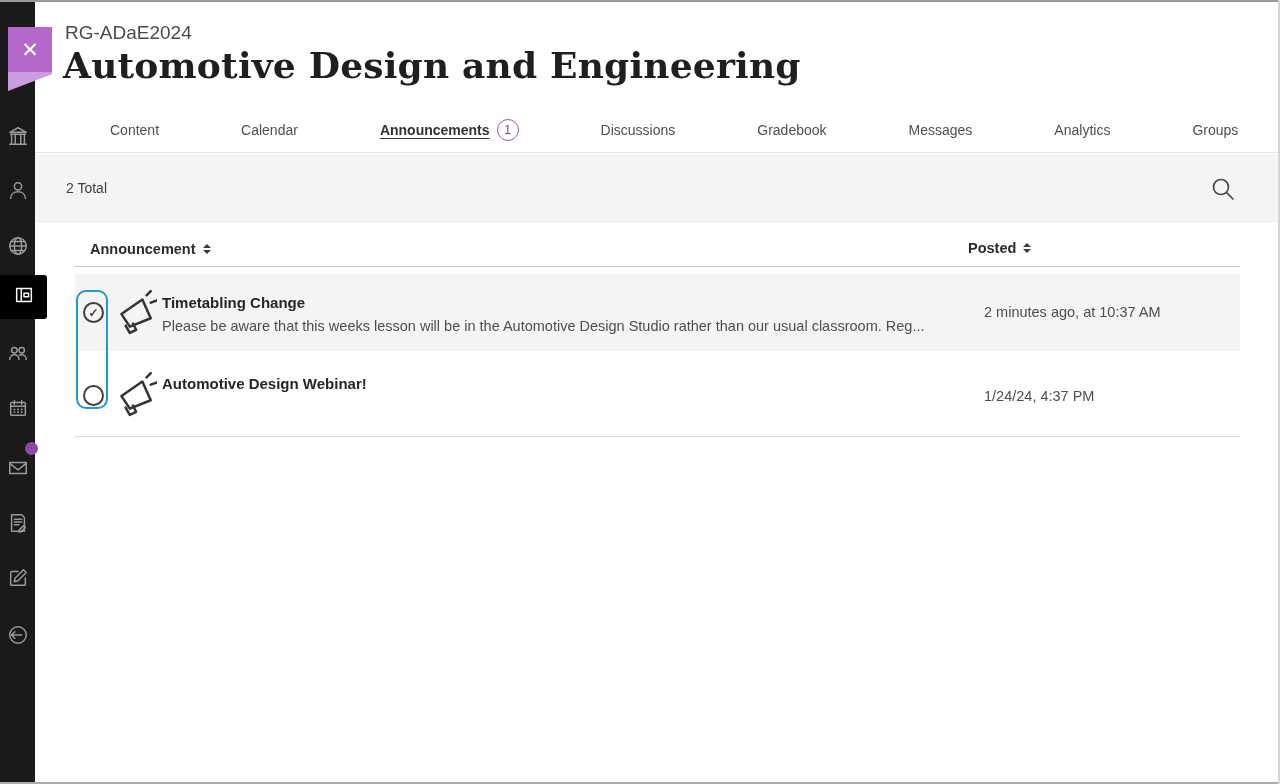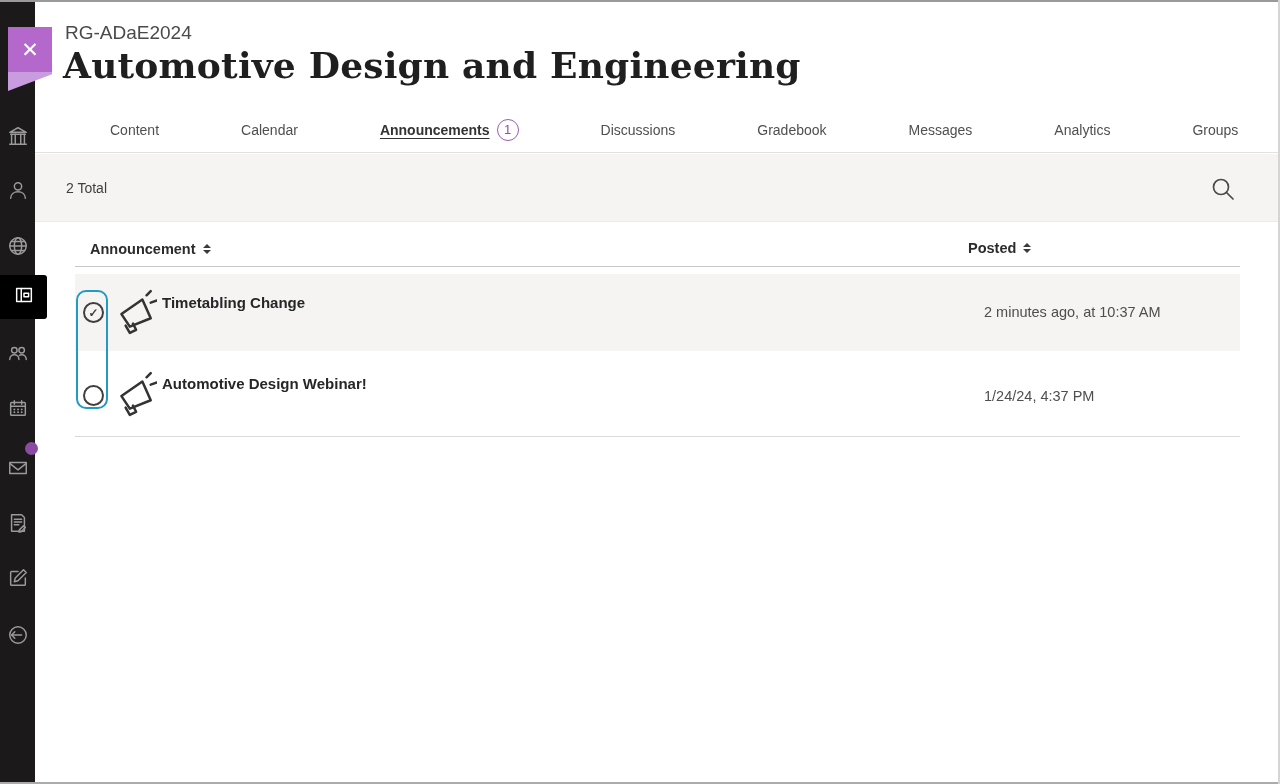--- a/index.html
+++ b/index.html
@@ -259,20 +259,21 @@
     </span>
     <span class="megaphone">
       <svg width="46" height="46" viewBox="0 0 44 44">
           <path d="M10 24L30 10l8 18-20 8z"></path>
           <path d="M14 35l4 7 6-3-3-6"></path>
           <path d="M34 6l4-4"></path>
           <path d="M38 13l6-2"></path>
         </svg>
     </span>
     <div class="ann-title">Timetabling Change</div>
+    <div class="ann-preview">Please be aware that this weeks lesson will be in the Automotive Design Studio rather than our usual classroom. Reg...</div>
     <div class="posted-cell">2 minutes ago, at 10:37 AM</div>
   </div>
 
   <div class="row row-2">
     <span class="sel-circle"></span>
     <span class="megaphone">
       <svg width="46" height="46" viewBox="0 0 44 44">
           <path d="M10 24L30 10l8 18-20 8z"></path>
           <path d="M14 35l4 7 6-3-3-6"></path>
           <path d="M34 6l4-4"></path>

